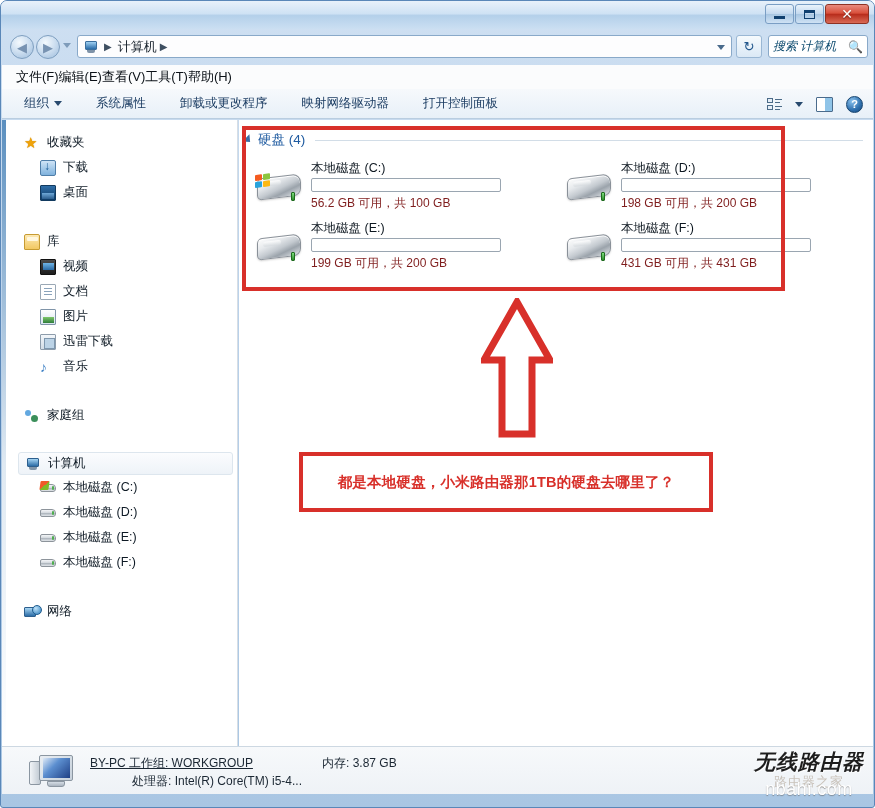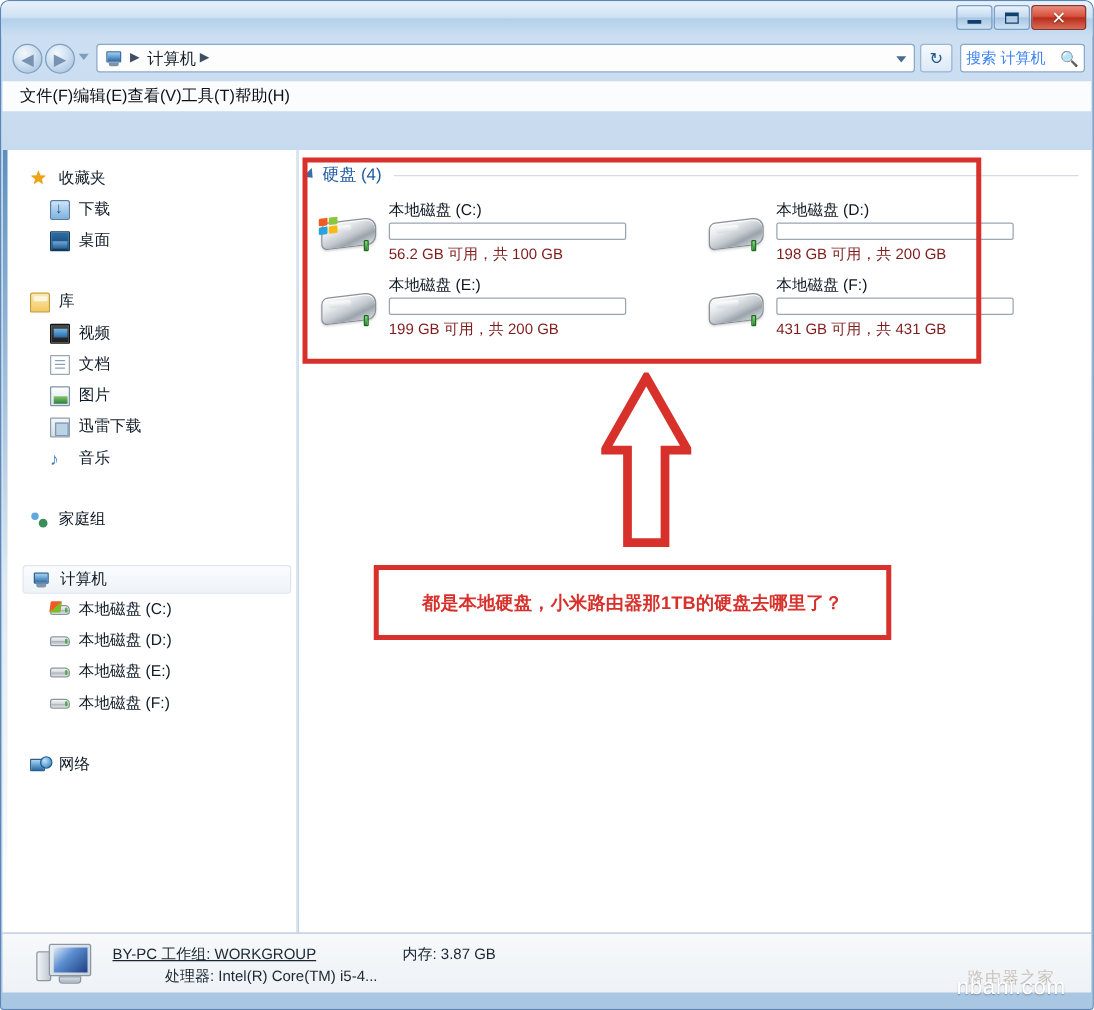--- a/index.html
+++ b/index.html
@@ -75,21 +75,21 @@
     border:1px solid #9ab7d4; border-radius:3px;
     background:linear-gradient(180deg,#f6fafd,#dbe9f6);
     display:flex; align-items:center; justify-content:center;
     color:#22578c; font-size:13px;
   }
   #searchbox{
     position:absolute; left:767px; top:6px; width:100px; height:23px;
     background:#fff; border:1px solid #89a9c9; border-radius:3px;
     display:flex; align-items:center; padding:0 4px;
   }
-  #searchtext{ font-size:12px; color:#3b82f6; flex:1; }
+  #searchtext{ font-size:12px; color:#0c4a6e; font-style:italic; flex:1; }
   #searchicon{ color:#4a6b8c; font-size:12px; }
 
   
   #menubar{
     position:absolute; left:1px; top:64px; width:871px; height:24px;
     background:#fbfcfd; display:flex; align-items:center; padding-left:14px; 
   }
   .menuitem{ font-size:13px; color:#0b1117; }
 
   
@@ -302,20 +302,44 @@
   </div>
 
   <div id="menubar">
     <span class="menuitem">文件(F)</span>
     <span class="menuitem">编辑(E)</span>
     <span class="menuitem">查看(V)</span>
     <span class="menuitem">工具(T)</span>
     <span class="menuitem">帮助(H)</span>
   </div>
 
+  <div id="toolbar">
+    <span class="tbitem">
+      <span>组织</span>
+      <span class="tb-caret"></span>
+    </span>
+    <span class="tbitem">系统属性</span>
+    <span class="tbitem">卸载或更改程序</span>
+    <span class="tbitem">映射网络驱动器</span>
+    <span class="tbitem">打开控制面板</span>
+
+    <div id="tbright">
+      <span class="viewico">
+        <i class="vbox"></i>
+          <i class="vbox2"></i>
+        <i class="vl1"></i>
+          <i class="vl2"></i>
+          <i class="vl3"></i>
+          <i class="vl4"></i>
+      </span>
+      <span class="tb-caret"></span>
+      <span class="paneico"></span>
+      <span class="helpico">?</span>
+    </div>
+  </div>
 
   <div id="sidebar">
     <div id="sb-edge"></div>
 
     <div class="sb-group">
       <div class="sb-row">
         <span class="sb-ico ic-star">★</span>
         <span class="sb-lbl">收藏夹</span>
       </div>
       <div class="sb-row child">
@@ -497,17 +521,18 @@
       <span class="tower"></span>
         <span class="mon"></span>
         <span class="stand"></span>
     </span>
     <span class="st-line" id="st-l1">BY-PC 工作组: WORKGROUP</span>
     <span class="st-line" id="st-l2">处理器: Intel(R) Core(TM) i5-4...</span>
     <span id="st-mem">内存: 3.87 GB</span>
   </div>
 
   <div id="watermark">
+    <span id="wm-cn">无线路由器</span>
     <span id="wm-ghost">路由器之家</span>
     <span id="wm-url">nbahi.com</span>
   </div>
 
 </div>
 
 </body></html>

